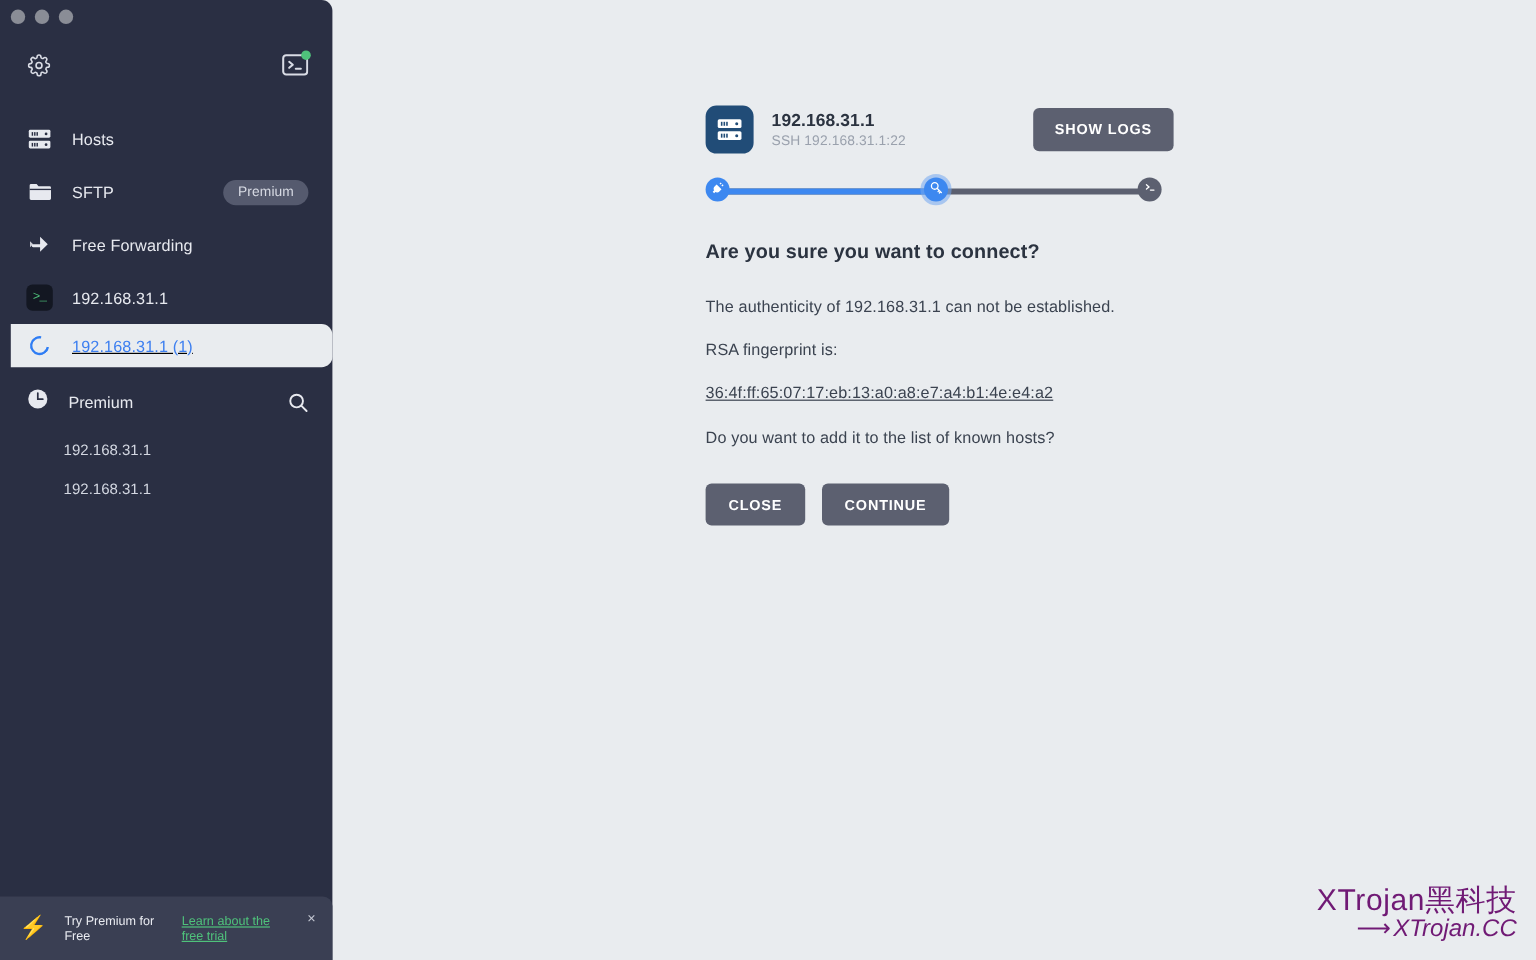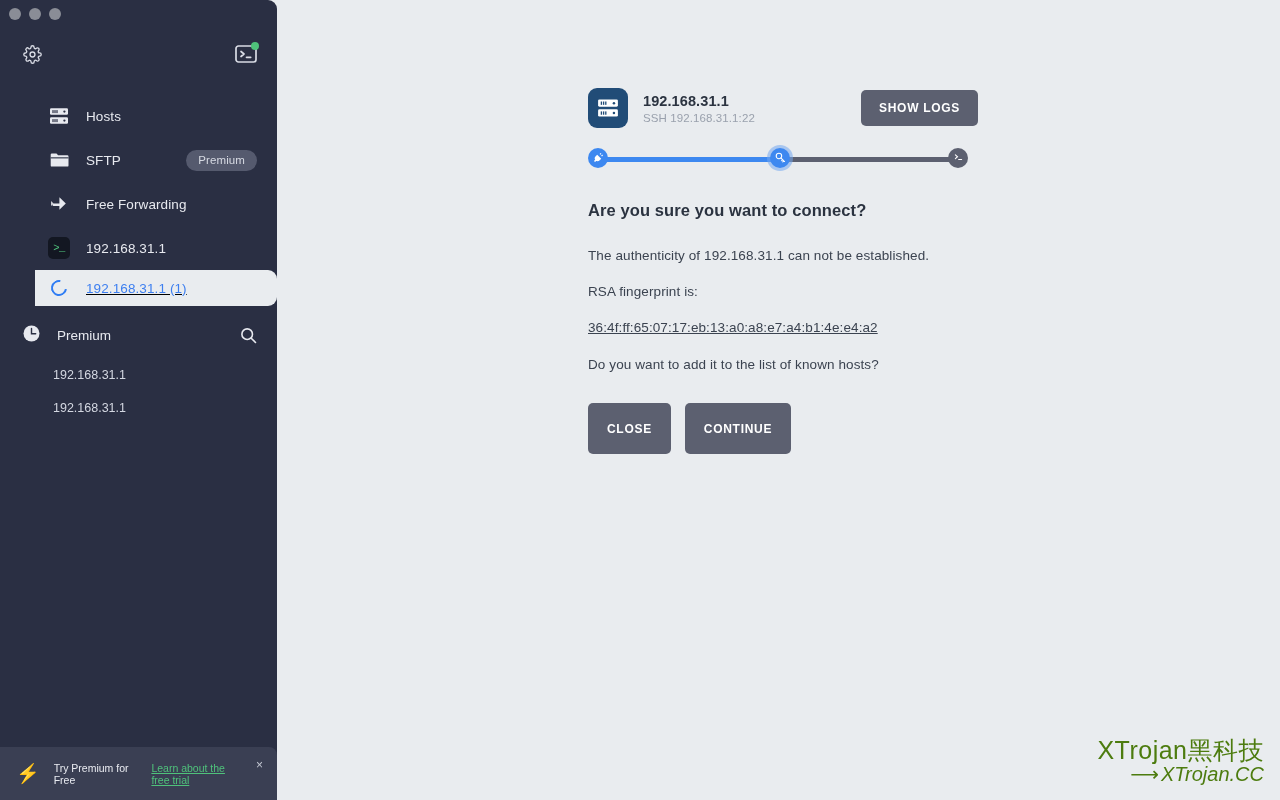--- a/index.html
+++ b/index.html
@@ -66,21 +66,20 @@
     right: -2px;
     top: -2px;
     width: 8px;
     height: 8px;
     border-radius: 50%;
     background: #4fc27b;
   }
 
   .nav {
     margin-top: 14px;
-    padding-left: 26px;
   }
 
   .nav-item {
     height: 44px;
     display: flex;
     align-items: center;
     padding: 0 20px 0 22px;
     gap: 16px;
     cursor: default;
     position: relative;
@@ -331,39 +330,39 @@
   .q-line.l4 { margin-top: 22px; }
 
   .actions {
     margin-top: 31px;
     display: flex;
     gap: 14px;
   }
   .btn {
     border: none;
     border-radius: 5px;
-    height: 51px;
+    height: 35px;
     padding: 0 19px;
     font-family: "Liberation Sans", sans-serif;
     font-size: 12px;
     font-weight: bold;
     letter-spacing: 0.7px;
     color: #ffffff;
     cursor: pointer;
   }
   .btn.grey { background: #5c6070; }
   .btn.blue { background: #4a90f0; }
 
   
   .watermark {
     position: absolute;
     right: 16px;
     bottom: 14px;
     text-align: right;
-    color: #4d7c0f;
+    color: #701a75;
     user-select: none;
   }
   .wm1 {
     font-size: 25px;
     letter-spacing: 0.5px;
     line-height: 1.05;
   }
   .wm2 {
     font-size: 20px;
     font-style: italic;

